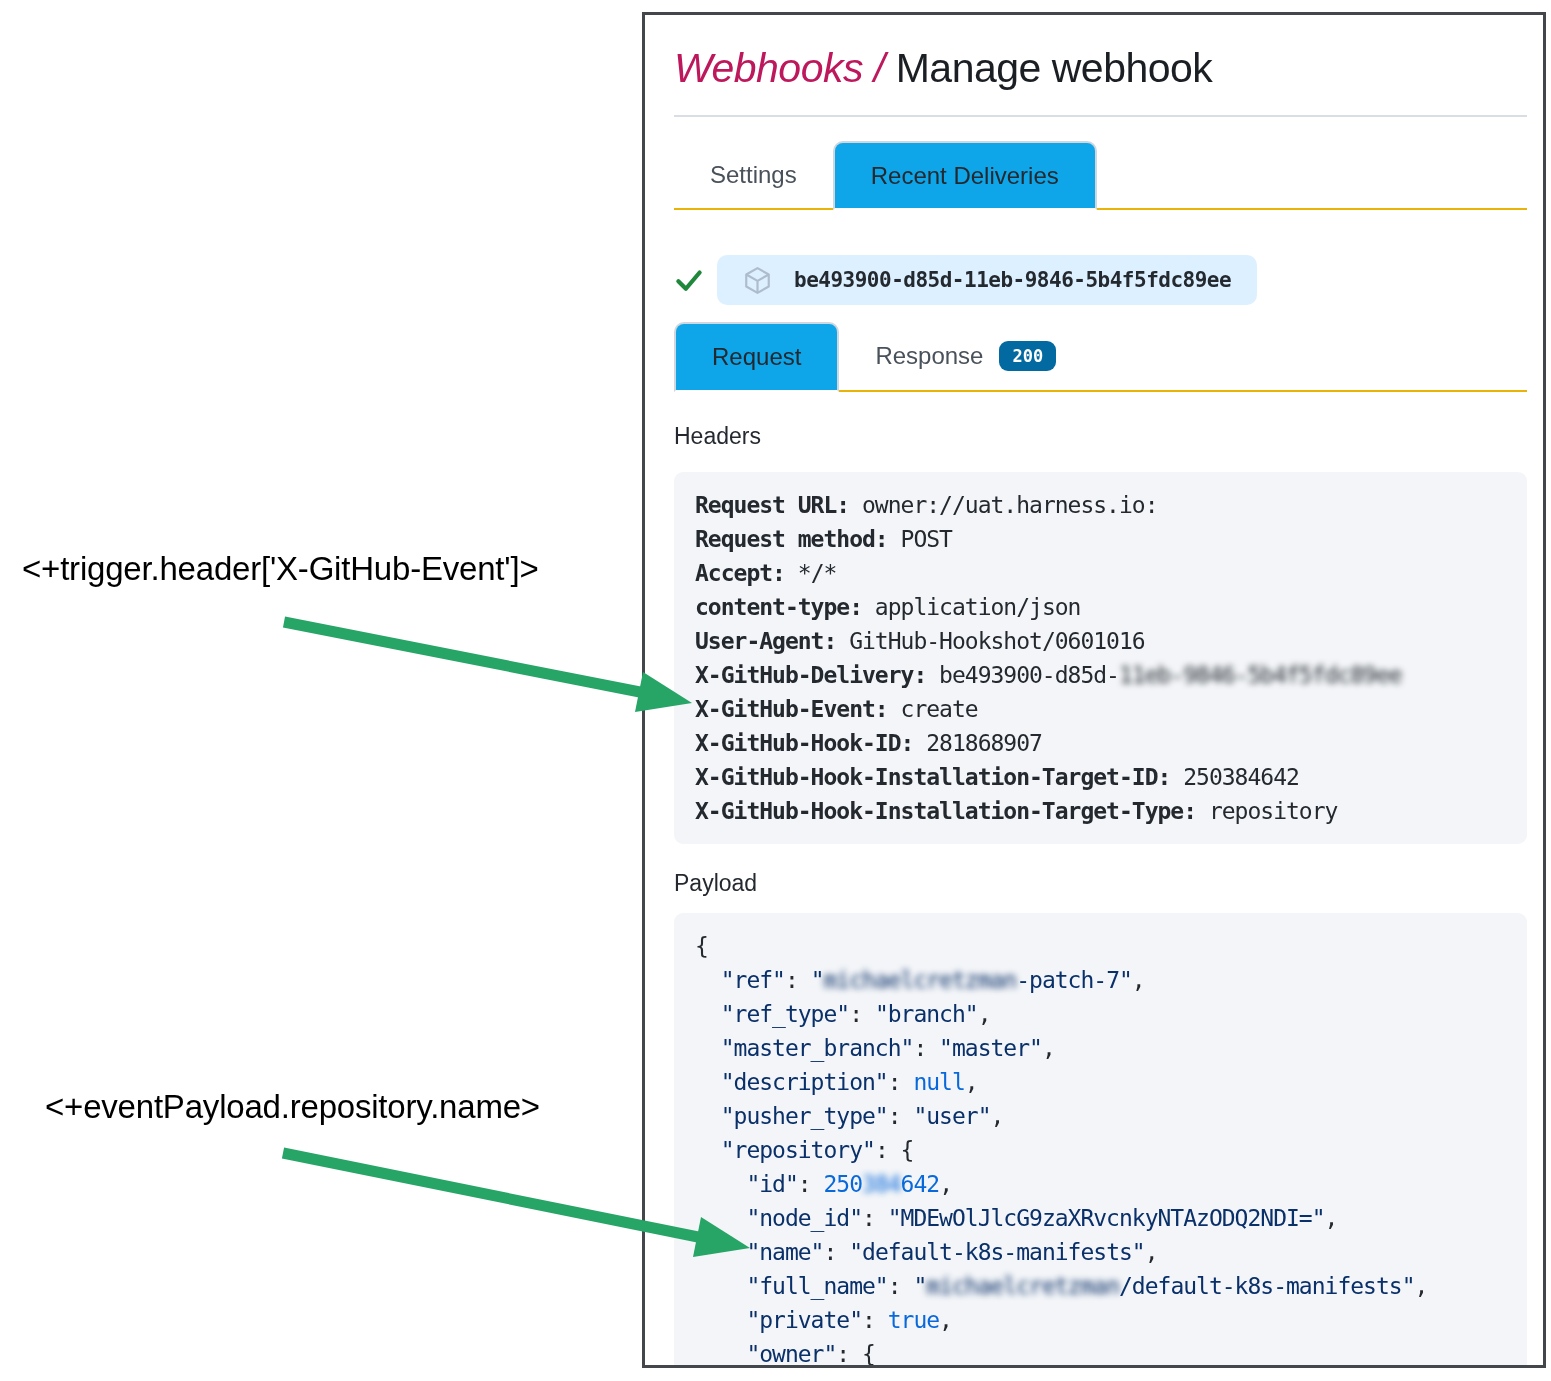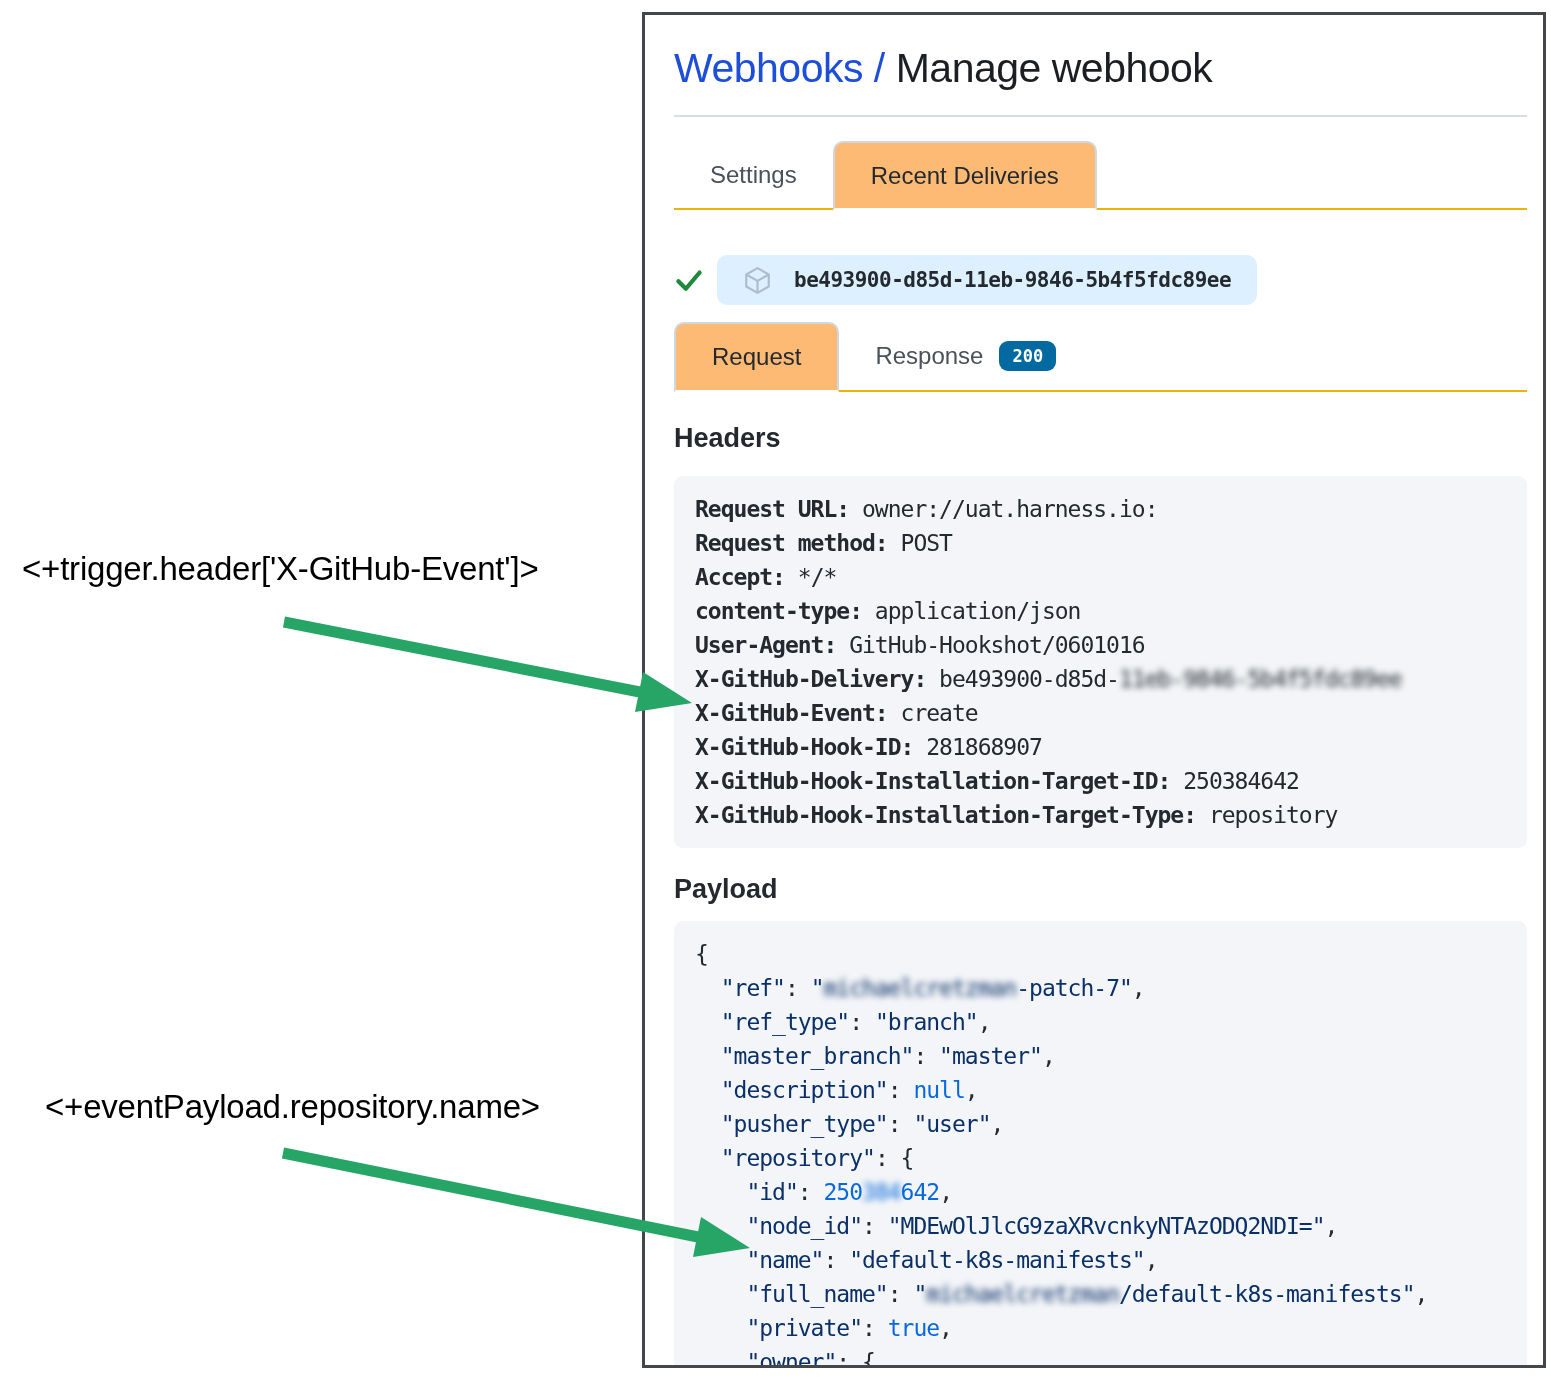--- a/index.html
+++ b/index.html
@@ -22,37 +22,37 @@
   .panel {
     position:absolute; left:642px; top:12px; width:904px; height:1356px;
     box-sizing:border-box; background:#ffffff; border:3px solid #43474b;
     overflow:hidden; padding:0 16px 0 29px; z-index:1;
   }
 
   .page-title {
     margin-top:29px; font-size:41px; font-weight:400; color:#1b1f24;
     letter-spacing:-0.5px; line-height:48px; white-space:nowrap;
   }
-  .page-title .crumb-link { color:#1d4ed8; text-decoration:none; cursor:pointer; }
+  .page-title .crumb-link { color:#be185d; text-decoration:none; cursor:pointer;font-style:italic; }
 
   .divider { border-bottom:2px solid #d8dee4; margin-top:23px; }
 
   
   .tabnav {
     display:flex; align-items:stretch; border-bottom:2px solid #eab308;
     height:67px; box-sizing:content-box;
   }
   .tabnav-1 { margin-top:24px; }
   .tabnav-2 { margin-top:17px; height:68px; }
   .tab {
     display:flex; align-items:center; padding:0 36px; font-size:24px;
     color:#49515a; cursor:pointer; white-space:nowrap;
   }
   .tab.active {
-    background:#fdba74; border:2px solid #d0d7de; border-bottom:2px solid #ffffff;
+    background:#0ea5e9; border:2px solid #d0d7de; border-bottom:2px solid #ffffff;
     margin-bottom:-2px; border-radius:10px 10px 0 0; color:#24292f;
   }
   .status-badge {
     background:#0369a1; color:#ffffff; font-family:"DejaVu Sans Mono", monospace;
     font-weight:bold; font-size:17px; line-height:1; padding:7px 13px 6px;
     border-radius:9px; margin-left:16px;
   }
 
   
   .delivery-row { margin-top:45px; display:flex; align-items:center; }
@@ -60,21 +60,21 @@
   .delivery-pill {
     display:flex; align-items:center; height:50px; background:#ddf0ff;
     border-radius:10px; padding:0 26px; gap:22px; cursor:pointer;
   }
   .delivery-guid {
     font-family:"DejaVu Sans Mono", monospace; font-weight:bold;
     font-size:21px; color:#24292f; letter-spacing:-0.5px;
   }
 
   
-  .section-title { margin-top:31px; font-size:27px; font-weight:bold; color:#24292f; }
+  .section-title { margin-top:31px; font-size:23px; font-weight:normal; color:#24292f; }
   .section-title.payload { margin-top:26px; }
   .code-box {
     margin-top:22px; background:#f3f5f8; border-radius:9px;
     padding:16px 10px 16px 21px;
   }
   .code-box.payload { margin-top:16px; }
   .code-line {
     white-space:pre; font-family:"DejaVu Sans Mono", monospace;
     font-size:23px; line-height:34px; color:#24292f; letter-spacing:-1px;
   }

